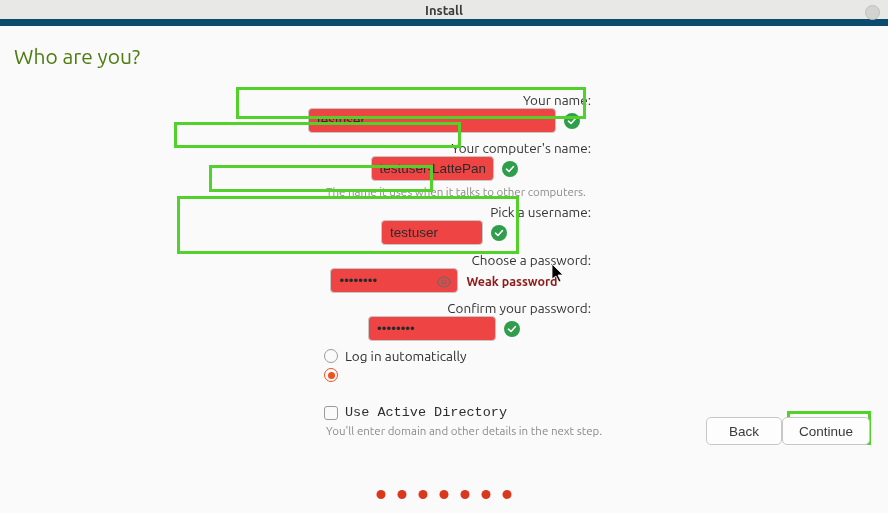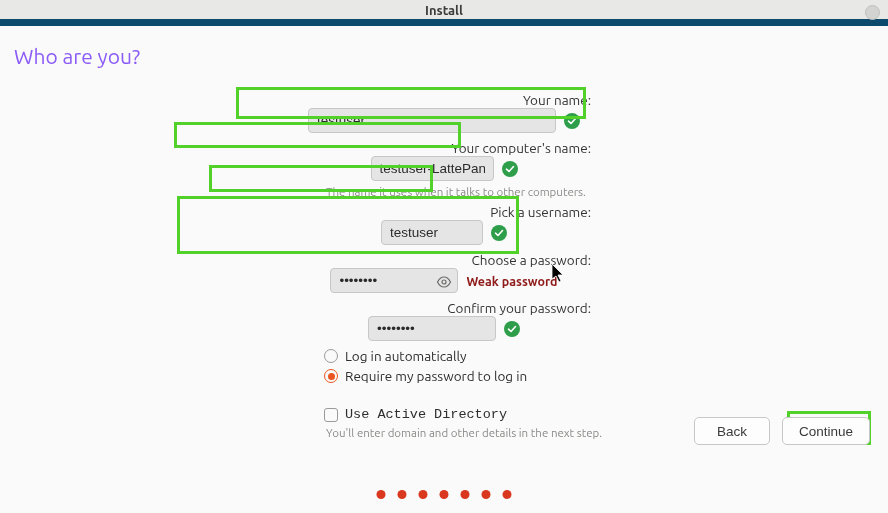--- a/index.html
+++ b/index.html
@@ -36,21 +36,21 @@
       border-radius: 50%;
       background: #d3d3d1;
       border: 1px solid #c0c0be;
     }
     .content {
       padding: 18px 14px 0 14px;
     }
     h1.heading {
       font-size: 21px;
       font-weight: 400;
-      color: #8b5cf6;
+      color: #4d7c0f;
       margin-bottom: 24px;
     }
     .form-area { }
     .row {
       display: flex;
       align-items: center;
       margin-bottom: 7px;
       flex-direction: column;
     }
     .label-cell {
@@ -61,21 +61,21 @@
     }
     .field-cell {
       display: flex;
       align-items: center;
       gap: 8px;
     }
     input[type="text"], input[type="password"] {
       height: 25px;
       border: 1px solid #c7c7c5;
       border-radius: 4px;
-      background: #e5e5e5;
+      background: #ef4444;
       padding: 0 8px;
       font-size: 13.5px;
       color: #2b2b2b;
       outline: none;
     }
     .in-name { width: 248px; }
     .in-computer { width: 123px; }
     .in-user { width: 102px; }
     .in-pass { width: 128px; }
     .pwd-wrap {
@@ -153,21 +153,20 @@
     .hi {
       position: absolute;
       border: 3px solid #52d12a;
       pointer-events: none;
     }
     .footer {
       position: absolute;
       right: 18px;
       bottom: 68px;
       display: flex;
-      gap: 12px;
     }
     .btn {
       height: 28px;
       min-width: 76px;
       padding: 0 16px;
       border: 1px solid #c7c7c5;
       border-radius: 5px;
       background: #fdfdfd;
       font-size: 13.5px;
       color: #3a3a3a;
@@ -273,21 +272,20 @@
         </span>
       </div>
     </div>
 
     <div class="radio-row" style="margin-top:6px;">
       <span class="radio"></span>
       <span>Log in automatically</span>
     </div>
     <div class="radio-row">
       <span class="radio selected"></span>
-      <span>Require my password to log in</span>
     </div>
 
     <div class="check-row" style="margin-top:23px;font-family:Liberation Mono, monospace;">
       <span class="checkbox"></span>
       <span>Use Active Directory</span>
     </div>
     <div class="ad-hint">You'll enter domain and other details in the next step.</div>
 
   </div>
 </div>

